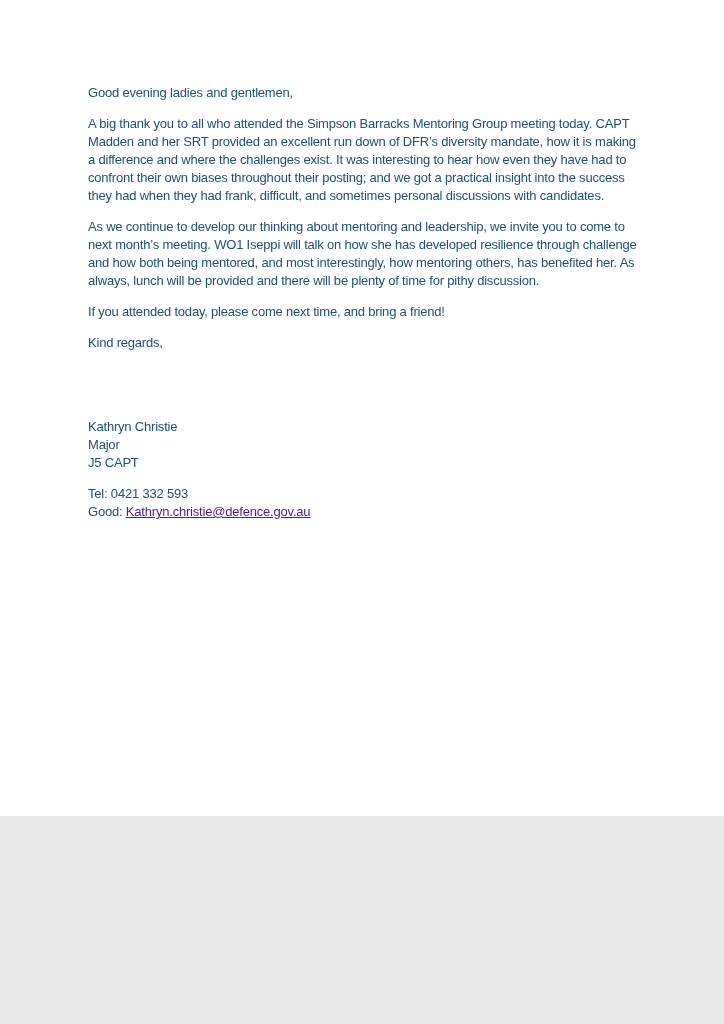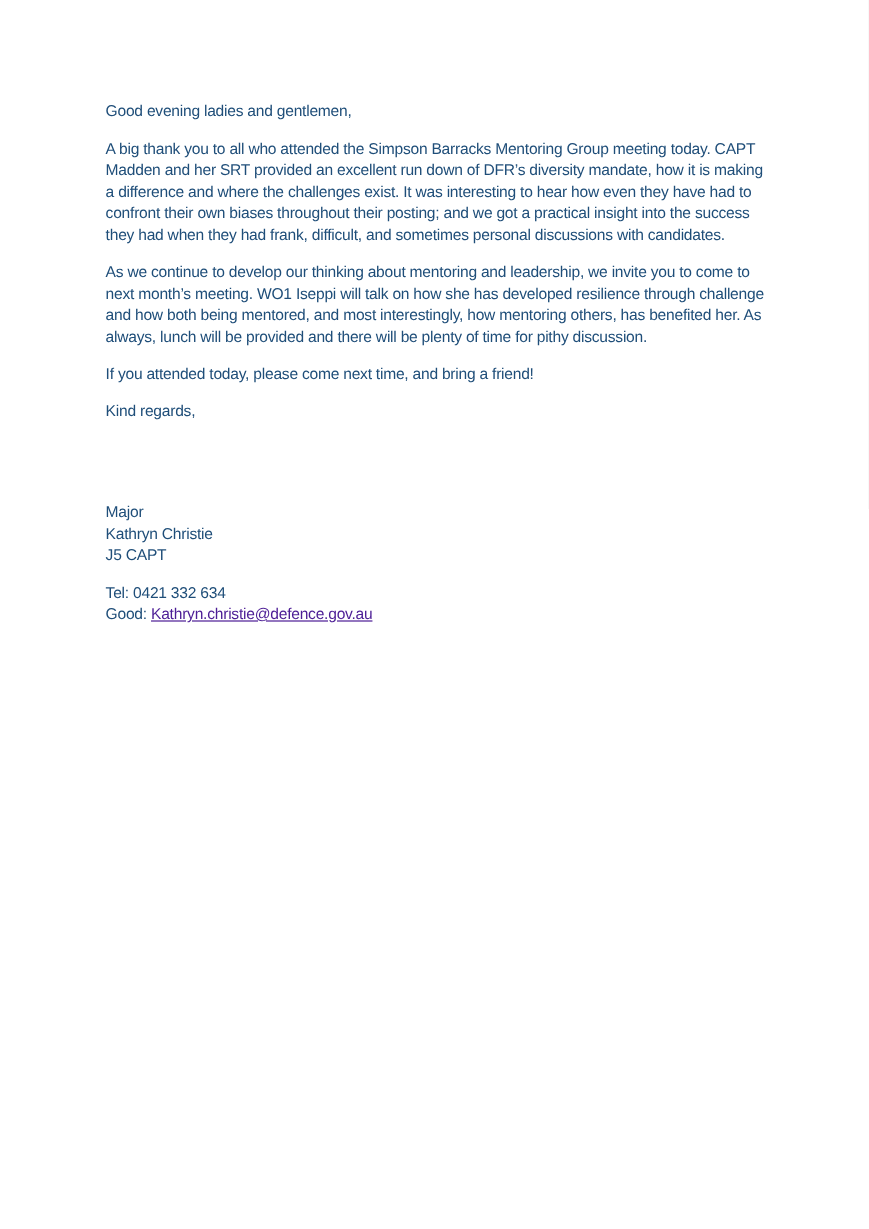--- a/index.html
+++ b/index.html
@@ -1,19 +1,19 @@
 <!DOCTYPE html>
 <html><head>
 <meta charset="utf-8">
 <style>
   html, body { margin: 0; padding: 0; background: #e9e9e9; }
   .page {
     position: relative;
     width: 724px;
-    height: 1024px;
+    height: 816px;
     margin: 0 auto;
     background: #ffffff;
     overflow: hidden;
     font-family: "Liberation Sans", sans-serif;
   }
   .content {
     position: absolute;
     left: 88px;
     top: 84px;
     width: 552px;
@@ -44,24 +44,24 @@
 
     <p class="para">A big thank you to all who attended the Simpson Barracks Mentoring Group meeting today. CAPT Madden and her SRT provided an excellent run down of DFR’s diversity mandate, how it is making a difference and where the challenges exist. It was interesting to hear how even they have had to confront their own biases throughout their posting; and we got a practical insight into the success they had when they had frank, difficult, and sometimes personal discussions with candidates.</p>
 
     <p class="para">As we continue to develop our thinking about mentoring and leadership, we invite you to come to next month’s meeting. WO1 Iseppi will talk on how she has developed resilience through challenge and how both being mentored, and most interestingly, how mentoring others, has benefited her. As always, lunch will be provided and there will be plenty of time for pithy discussion.</p>
 
     <p class="para">If you attended today, please come next time, and bring a friend!</p>
 
     <p class="closing">Kind regards,</p>
 
     <div>
+      <p class="sig-line">Kathryn Christie</p>
       <p class="sig-line">Major</p>
-      <p class="sig-line">Kathryn Christie</p>
       <p class="sig-line">J5 CAPT</p>
     </div>
 
     <div class="contact-block">
-      <p class="contact-line"><span>Tel:</span>&nbsp;<span>0421 332 634</span></p>
+      <p class="contact-line"><span>Tel:</span>&nbsp;<span>0421 332 593</span></p>
       <p class="contact-line"><span>Good:</span>&nbsp;<a class="email-link">Kathryn.christie@defence.gov.au</a></p>
     </div>
 
   </div>
 </div>
 
 </body></html>

